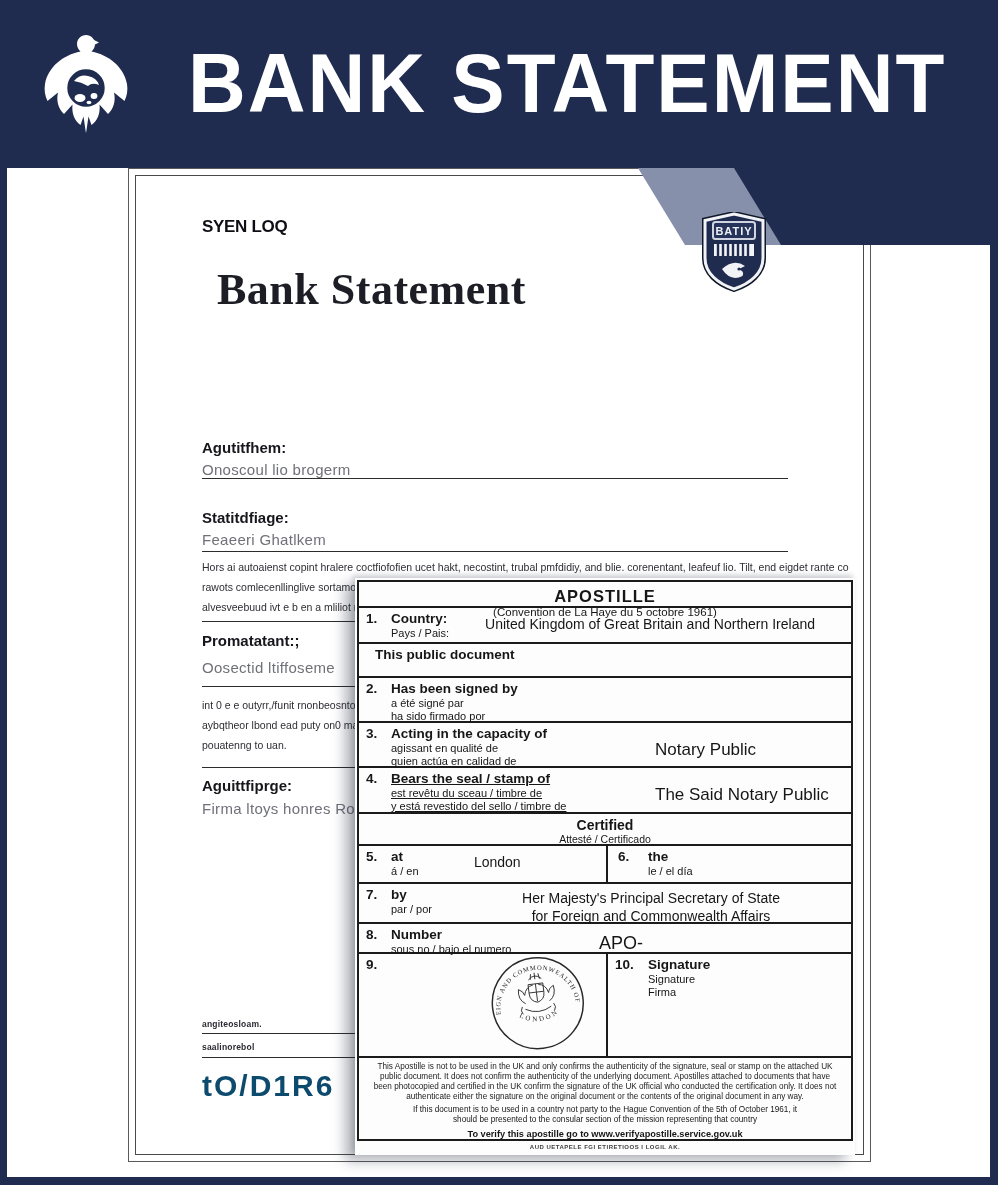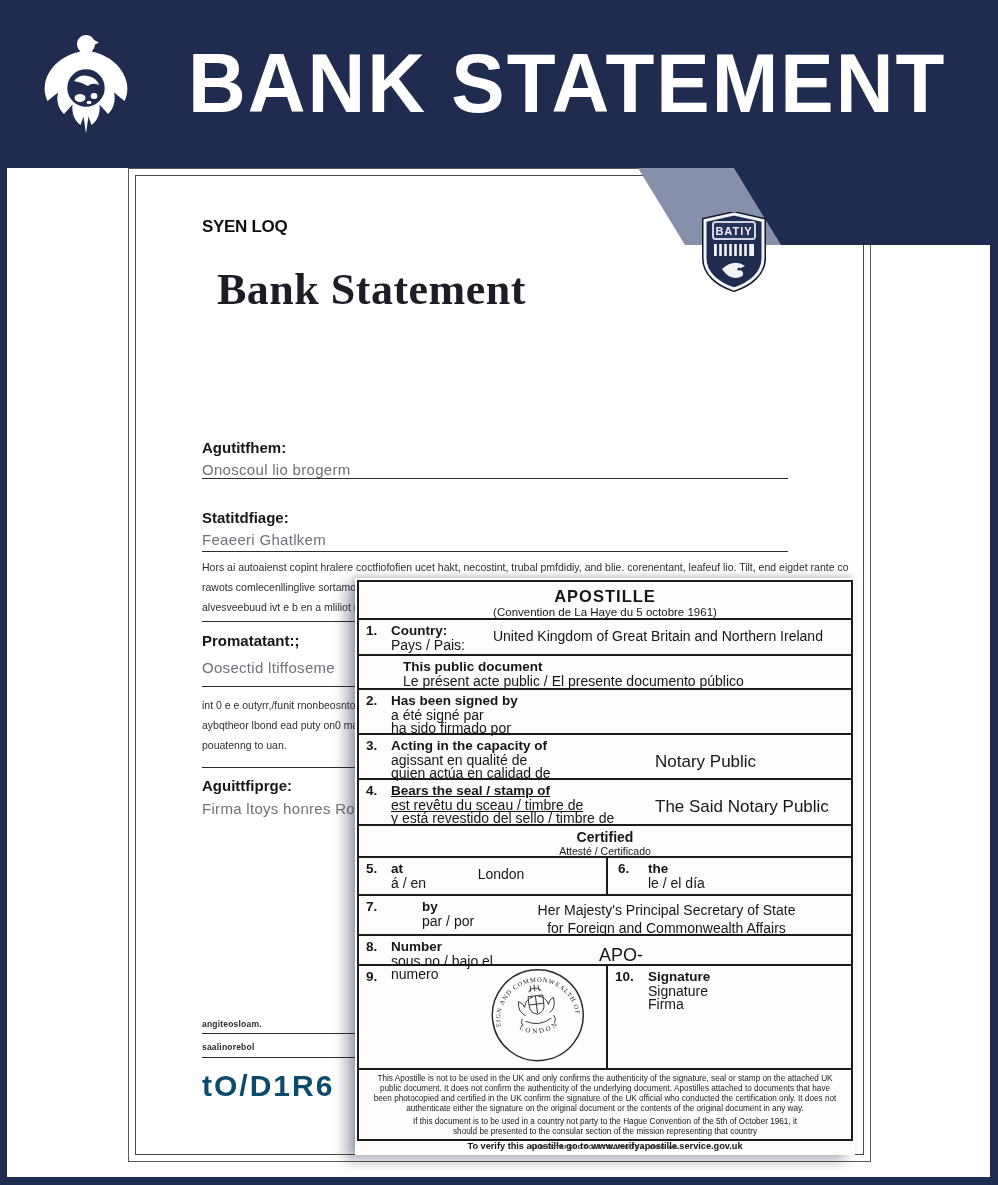--- a/index.html
+++ b/index.html
@@ -39,21 +39,21 @@
   .apostille { position:absolute; left:355px; top:578px; width:500px; height:577px; background:#fdfdfd;
                box-shadow:-10px 6px 12px rgba(35,40,60,0.35), -2px -3px 5px rgba(35,40,60,0.18); z-index:4;
                color:#161616; }
   .apo-box { position:absolute; left:2px; top:2px; width:496px; height:561px; border:2px solid #1b1b1b; }
   .arow { border-top:2px solid #1b1b1b; display:flex; padding-top:3px; }
   .arow.first { border-top:none; display:block; text-align:center; }
   .apo-title { font-size:16.5px; font-weight:bold; letter-spacing:1px; padding-top:2px; }
   .apo-sub { font-size:11.5px; }
   .num { width:32px; padding-left:7px; font-size:13.5px; font-weight:bold; }
   .lblblk .t { font-size:13.5px; font-weight:bold; line-height:16px; }
-  .lblblk .s { font-size:14px; line-height:13px; }
+  .lblblk .s { font-size:11px; line-height:13px; }
   .val { flex:1; text-align:center; font-size:14px; padding-top:5px; }
   .val-mid { flex:1; font-size:17px; padding-top:14px; padding-left:14px; }
   .cert { display:block; text-align:center; }
   .cell-l { width:249px; border-right:2px solid #1b1b1b; display:flex; padding-top:0; }
   .cell-r { flex:1; display:flex; }
   .val-city { flex:1; text-align:center; font-size:14px; padding-top:5px; padding-right:30px; }
   .val-by { flex:1; text-align:center; font-size:14px; line-height:18px; padding-top:2px; }
   .val-num { flex:1; text-align:center; font-size:18px; padding-top:6px; padding-right:130px; }
   .sealwrap { position:absolute; right:16px; top:0px; }
   .apo-footer { border-top:2px solid #1b1b1b; text-align:center; padding:4px 13px 0; }
@@ -145,38 +145,37 @@
     <div class="abs smallnote fuzzy" style="left:73px; top:850px;">angiteosloam.</div>
     <div class="abs uline" style="left:73px; top:864px; width:586px;"></div>
     <div class="abs smallnote fuzzy" style="left:73px; top:873px;">saalinorebol</div>
     <div class="abs uline" style="left:73px; top:888px; width:586px;"></div>
     <div class="abs doccode fuzzy" style="left:73px; top:900px;">tO/D1R6</div>
   </div>
 
   <div class="apostille">
     <div class="apo-box">
 
-      <div class="arow first" style="height:36px;">
+      <div class="arow first" style="height:24px;">
         <div class="apo-title">APOSTILLE</div>
         <div class="apo-sub">(Convention de La Haye du 5 octobre 1961)</div>
       </div>
 
       <div class="arow" style="height:36px;">
         <span class="num">1.</span>
         <div class="lblblk">
           <div class="t">Country:</div>
           <div class="s">Pays / Pais:</div>
         </div>
         <div class="val">United Kingdom of Great Britain and Northern Ireland</div>
       </div>
 
-      <div class="arow" style="height:34px; display:block; padding-left:44px;">
+      <div class="arow" style="height:34px; display:block; padding-left:16px;">
         <div class="lblblk">
           <div class="t">This public document</div>
-          <div class="s">Le présent acte public / El presente documento público</div>
         </div>
       </div>
 
       <div class="arow" style="height:45px;">
         <span class="num">2.</span>
         <div class="lblblk">
           <div class="t">Has been signed by</div>
           <div class="s">a été signé par</div>
           <div class="s">ha sido firmado por</div>
         </div>
@@ -220,21 +219,21 @@
           <span class="num" style="width:40px; padding-left:10px;">6.</span>
           <div class="lblblk">
             <div class="t">the</div>
             <div class="s">le / el día</div>
           </div>
         </div>
       </div>
 
       <div class="arow" style="height:40px;">
         <span class="num">7.</span>
-        <div class="lblblk" style="width:60px;margin-left:31px;">
+        <div class="lblblk" style="width:60px;">
           <div class="t">by</div>
           <div class="s">par / por</div>
         </div>
         <div class="val-by">
           <div>Her Majesty's Principal Secretary of State</div>
           <div>for Foreign and Commonwealth Affairs</div>
         </div>
       </div>
 
       <div class="arow" style="height:30px;">

